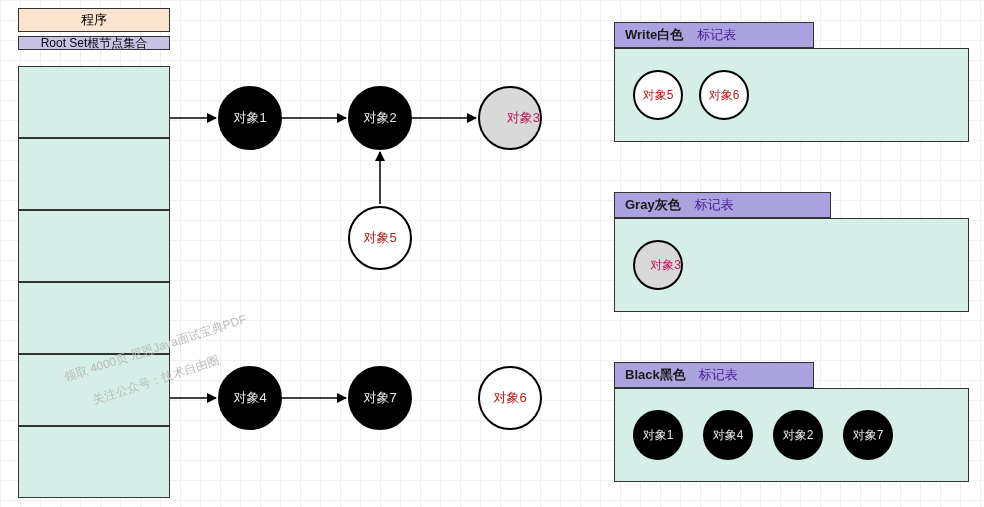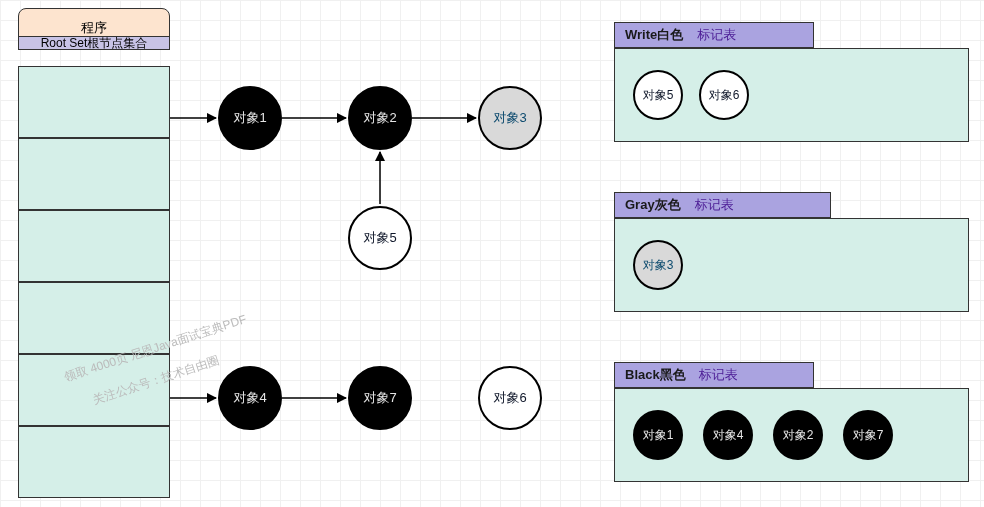--- a/index.html
+++ b/index.html
@@ -31,22 +31,22 @@
     width: 64px;
     height: 64px;
     border-radius: 50%;
     border: 2px solid #000;
     display: flex;
     align-items: center;
     justify-content: center;
     font-size: 13px;
   }
   .node.black { background: #000; color: #e5e5e5; }
-  .node.gray  { background: #d9d9d9; color: #0c4a6e; }
-  .node.white { background: #fff; color: #0f172a; text-align: right; }
+  .node.gray  { background: #d9d9d9; color: #be185d; justify-content: flex-end; }
+  .node.white { background: #fff; color: #b91c1c; text-align: right; }
   .node.small { width: 50px; height: 50px; font-size: 12px; }
   .panel-header {
     position: absolute;
     background: #aaa3e0;
     border: 1px solid #333;
     height: 26px;
     display: flex;
     align-items: center;
     padding: 0 10px;
     font-size: 13px;
@@ -65,21 +65,21 @@
     position: absolute;
     left: 0; top: 0;
     width: 984px;
     height: 507px;
     pointer-events: none;
   }
 </style>
 </head>
 <body>
 
-<div class="box header-peach" style="left:18px; top:8px; width:152px; height:40px;border-radius:8px;">
+<div class="box header-peach" style="left:18px; top:8px; width:152px; height:24px;">
   <span>程序</span>
 </div>
 <div class="box header-purple" style="left:18px; top:36px; width:152px; height:14px; font-size:12px;">
   <span>Root Set根节点集合</span>
 </div>
 <div class="box cell-mint" style="left:18px; top:66px;  width:152px; height:72px;"></div>
 <div class="box cell-mint" style="left:18px; top:138px; width:152px; height:72px;"></div>
 <div class="box cell-mint" style="left:18px; top:210px; width:152px; height:72px;"></div>
 <div class="box cell-mint" style="left:18px; top:282px; width:152px; height:72px;"></div>
 <div class="box cell-mint" style="left:18px; top:354px; width:152px; height:72px;"></div>

